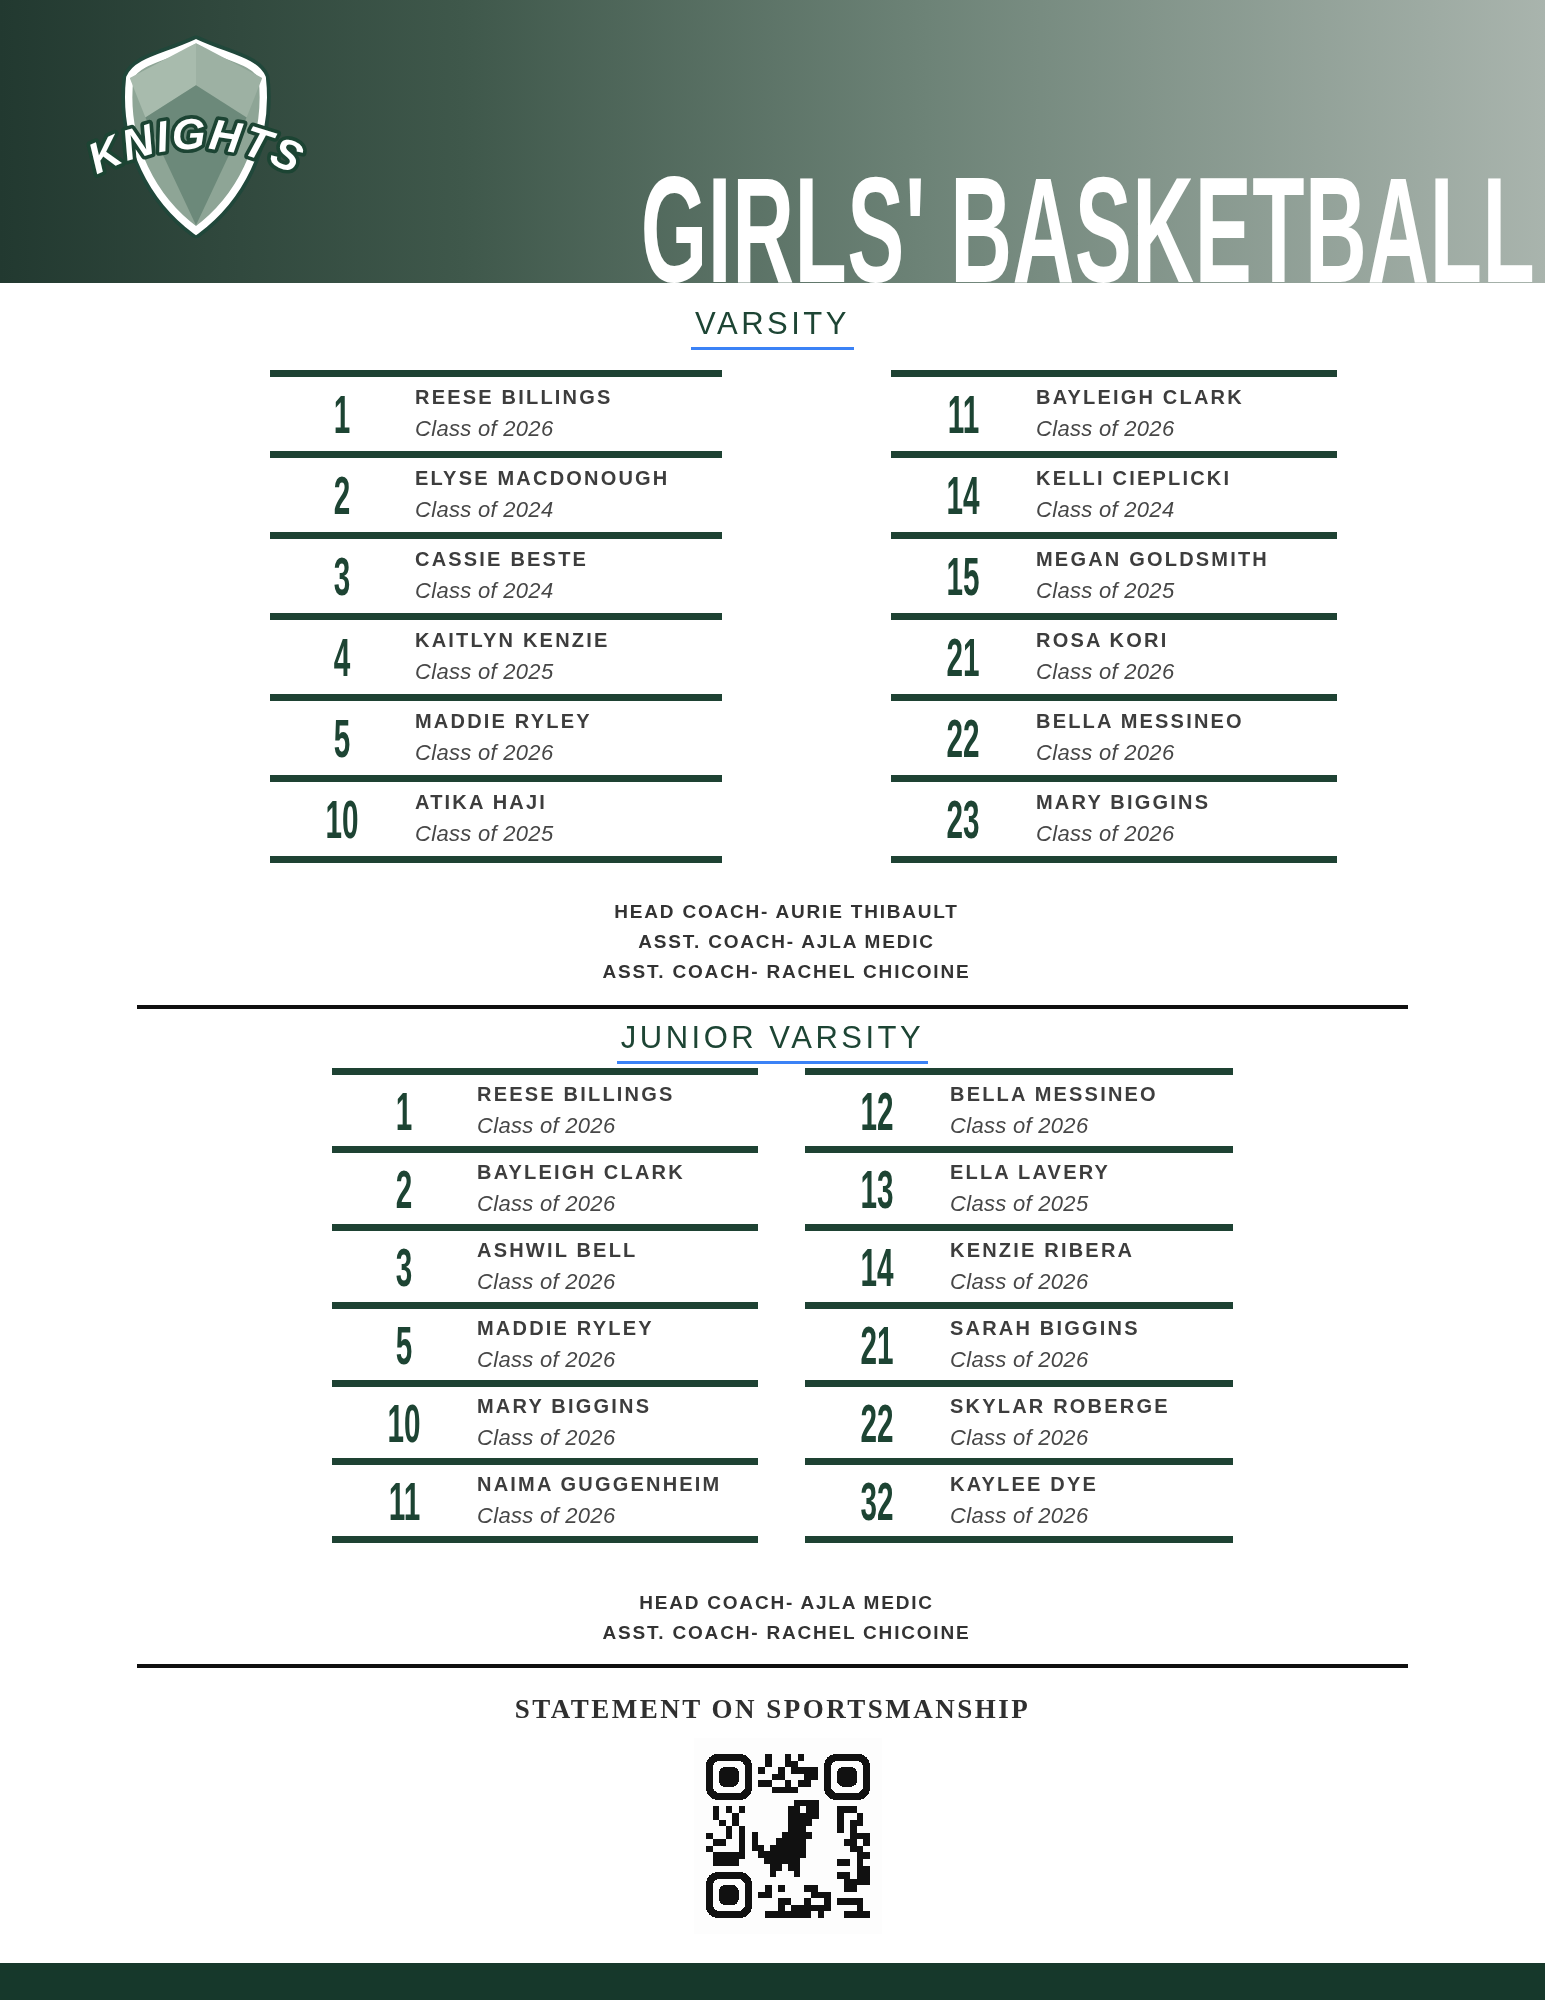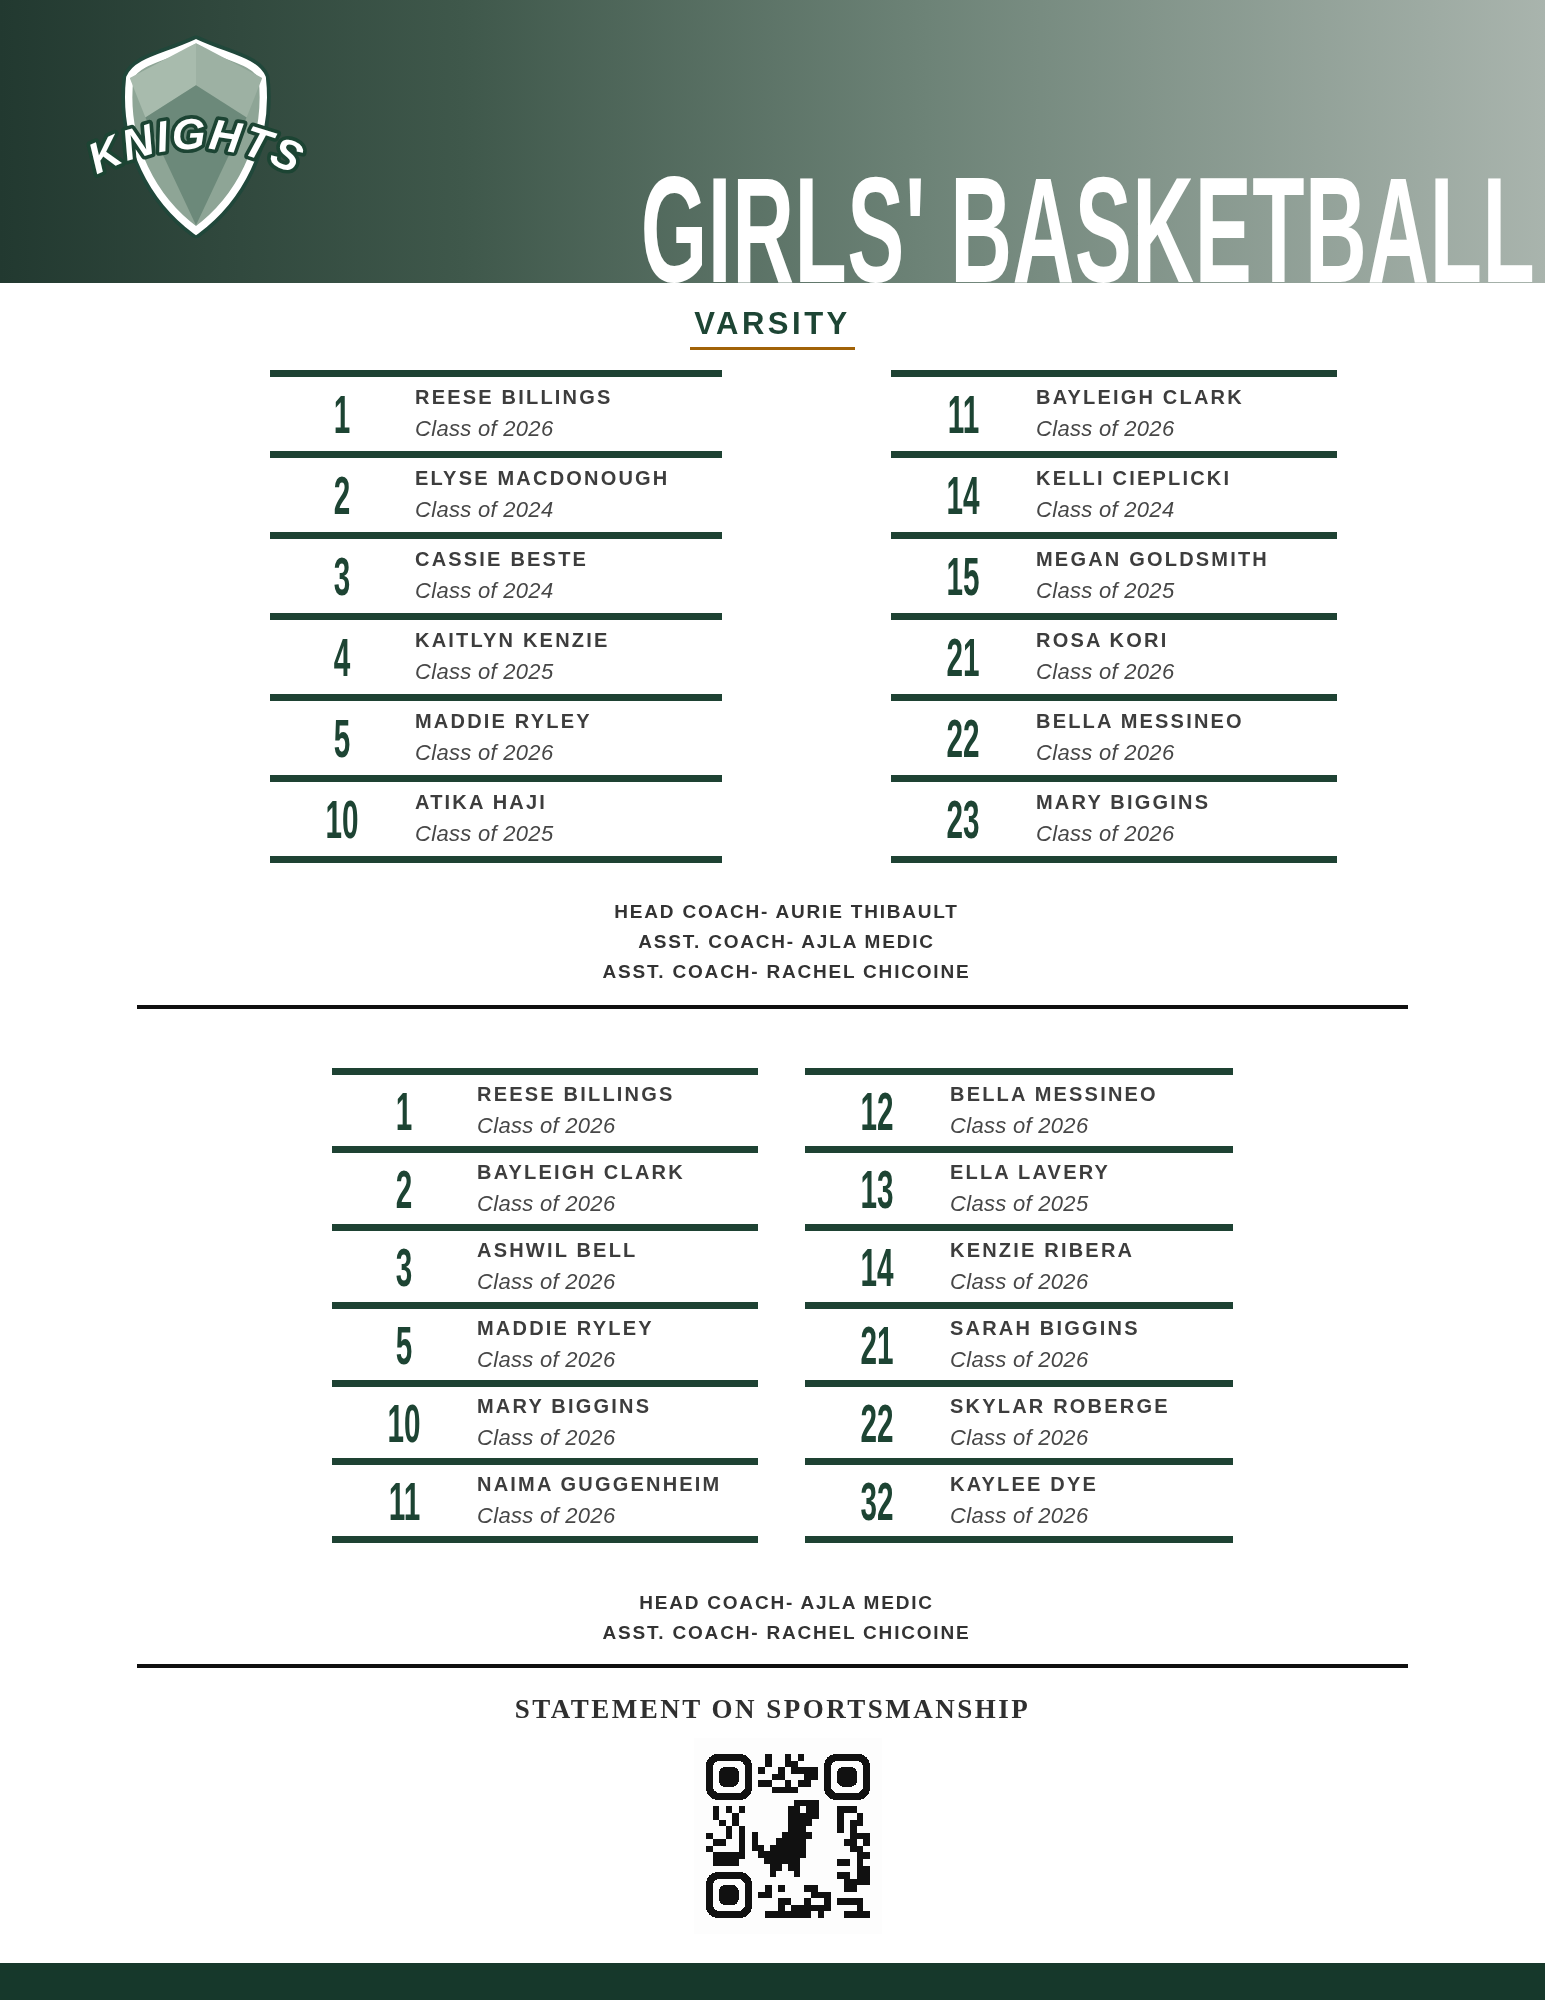--- a/index.html
+++ b/index.html
@@ -12,22 +12,22 @@
   .logo{position:absolute;left:58px;top:30px;width:276px;height:221px;}
   .logo-text{font-family:"Liberation Sans",sans-serif;font-weight:700;font-style:italic;
              font-size:47px;fill:#ffffff;stroke:#1c4433;stroke-width:8px;
              paint-order:stroke;stroke-linejoin:round;letter-spacing:2px;}
   .banner-title{position:absolute;right:10px;bottom:-22px;color:#ffffff;white-space:nowrap;
                 font-weight:700;font-size:150px;line-height:1;letter-spacing:1px;
                 transform:scaleX(0.57);transform-origin:100% 100%;}
 
   
   .sec-head{position:absolute;left:0;width:100%;text-align:center;}
-  .sec-head span{display:inline-block;color:#1d4534;font-weight:700;font-size:31px;
-                 letter-spacing:3.5px;border-bottom:3px solid #a16207;padding:0 4px 5px;}
+  .sec-head span{display:inline-block;color:#1d4534;font-weight:400;font-size:31px;
+                 letter-spacing:3.5px;border-bottom:3px solid #3b82f6;padding:0 4px 5px;}
   .sec-head.v{top:306px;}
   .sec-head.jv{top:1020px;}
 
   
   .roster{position:absolute;}
   .bar{height:7px;background:#1e4233;}
   .rc{display:flex;align-items:center;height:74px;}
   .jvp .rc{height:71px;}
   .numcell{flex:0 0 145px;width:145px;text-align:center;}
   .num{display:inline-block;font-weight:700;font-size:54px;line-height:1;color:#1d4433;
@@ -206,20 +206,23 @@
       </div>
       <div class="bar"></div>
     </div>
   <div id="vcoach" class="coaches" style="top:897px;">
       <div class="coach-line">HEAD COACH- AURIE THIBAULT</div>
       <div class="coach-line">ASST. COACH- AJLA MEDIC</div>
       <div class="coach-line">ASST. COACH- RACHEL CHICOINE</div>
     </div>
   <div class="divider" style="top:1005px;"></div>
 
+  <div class="sec-head jv">
+    <span>JUNIOR VARSITY</span>
+  </div>
   <div id="jleft" class="roster jvp" style="left:332px;top:1068px;width:426px;">
       <div>
         <div class="bar"></div>
         <div class="rc">
           <div class="numcell"><span class="num">1</span></div>
           <div class="ptxt">
             <div class="pname">REESE BILLINGS</div>
             <div class="pclass">Class of 2026</div>
           </div>
         </div>

